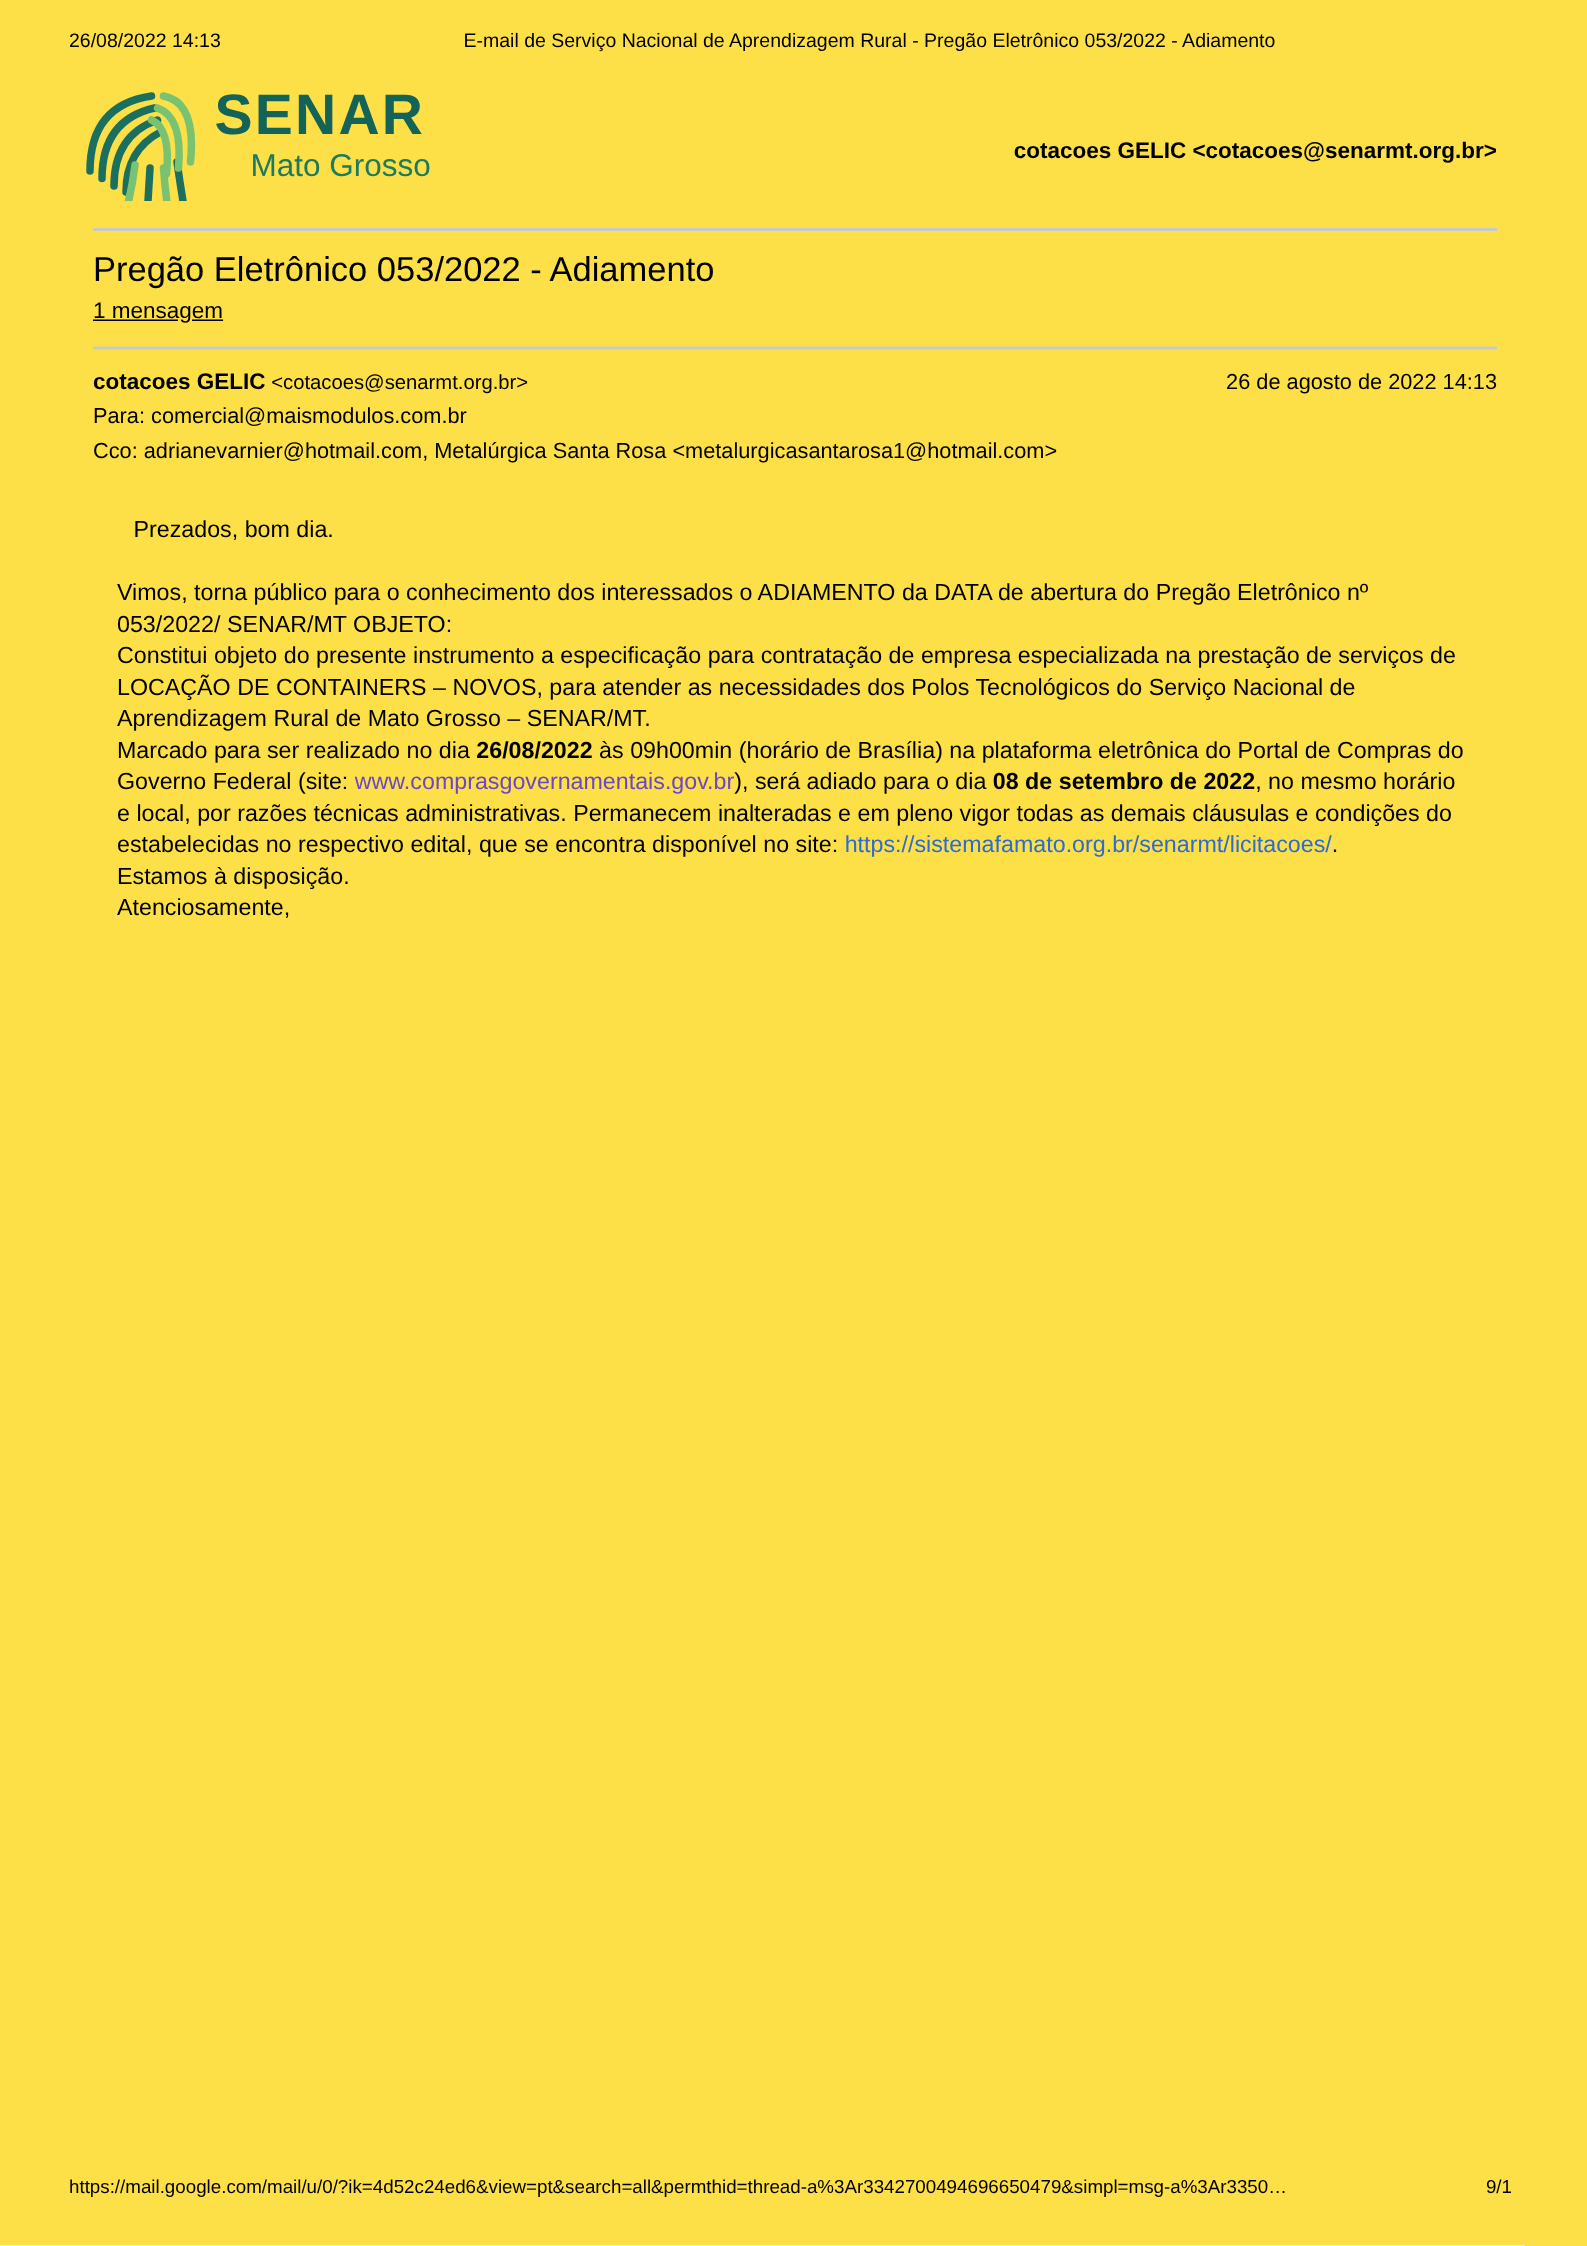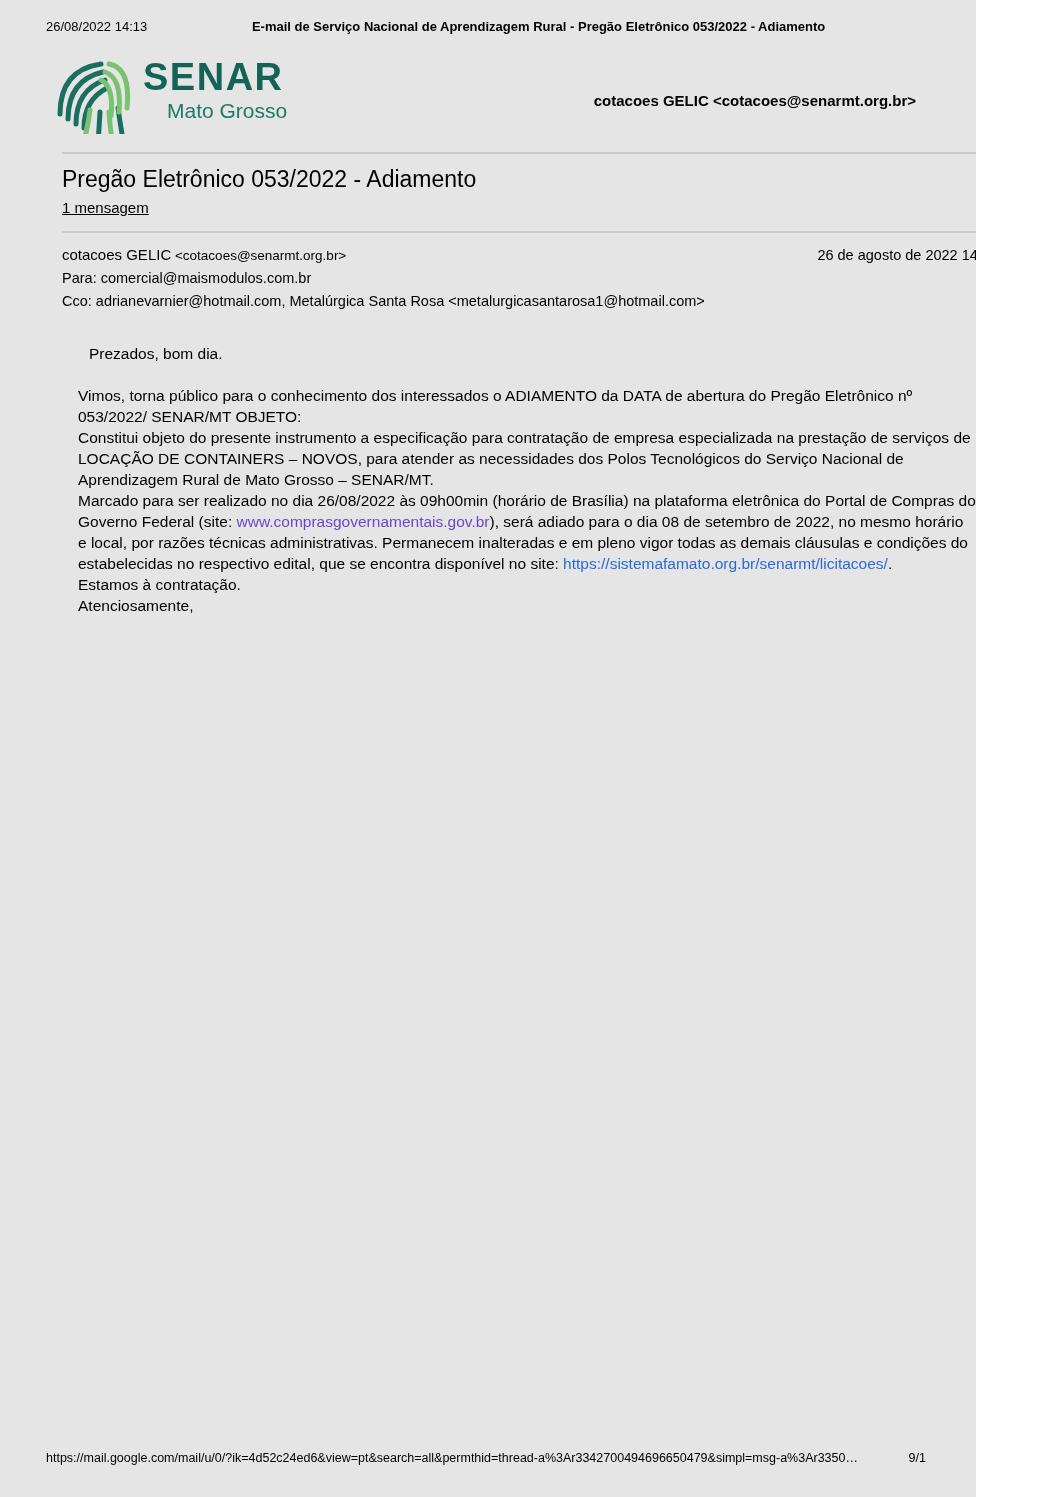--- a/index.html
+++ b/index.html
@@ -1,43 +1,43 @@
 <!DOCTYPE html>
 <html><head>
 <meta charset="utf-8">
 <style>
   html,body{margin:0;padding:0;background:#ffffff;}
   .page{
-    position:relative;width:976px;height:1497px;background:#e5e5e5;
+    position:relative;width:1058px;height:1497px;background:#fde047;
     font-family:"Liberation Sans",sans-serif;color:#000;overflow:hidden;
   }
   
   .print-header{position:absolute;top:19px;left:46px;right:46px;display:flex;font-size:13px;}
   .print-datetime{white-space:nowrap;}
-  .print-title{flex:1;text-align:center;font-weight:bold;}
+  .print-title{flex:1;text-align:center;}
   
   .brand-row{position:absolute;top:58px;left:55px;right:60px;display:flex;justify-content:space-between;align-items:flex-start;}
   .brand{display:flex;align-items:flex-start;gap:12px;}
   .brand-text{display:flex;flex-direction:column;}
   .brand-name{font-size:38px;font-weight:bold;color:#136358;letter-spacing:1.5px;line-height:1;}
   .brand-region{font-size:21px;color:#1d7a62;margin-top:3px;margin-left:24px;}
   .account{margin-top:34px;font-weight:bold;font-size:15px;}
   
   .main{position:absolute;top:152px;left:62px;width:936px;}
   hr.rule{border:none;border-top:2px solid #c9c9c9;margin:0;}
   h1.subject{font-size:23px;font-weight:normal;margin:12px 0 5px 0;line-height:1.2;}
   .msg-count{font-size:15px;margin:0 0 15px 0;text-decoration:underline;}
   .from-row{display:flex;justify-content:space-between;align-items:baseline;margin-top:13px;font-size:15px;}
   .from-email{font-size:13.5px;font-weight:normal;}
   .msg-date{font-size:14.5px;font-weight:normal;}
   .hdr-line{font-size:14.5px;margin-top:7px;}
   
   .msg-body{margin:34px 0 0 16px;width:898px;font-size:15.5px;line-height:21px;}
   .greeting{padding-left:11px;margin-bottom:21px;}
-  .b{font-weight:normal;}
+  .b{font-weight:bold;}
   .link{color:#2b6bd3;text-decoration:none;cursor:pointer;}
   .link.visited{color:#6b46c8;text-align:center;}
   
   .print-footer{position:absolute;top:1451px;left:46px;right:50px;display:flex;justify-content:space-between;font-size:12.5px;}
   .footer-url{white-space:nowrap;overflow:hidden;max-width:940px;}
   svg.logo{display:block;}
 </style>
 </head>
 <body>
 
@@ -90,21 +90,21 @@
       </div>
       <div class="hdr-line">Para: comercial@maismodulos.com.br</div>
       <div class="hdr-line">Cco: adrianevarnier@hotmail.com, Metalúrgica Santa Rosa &lt;metalurgicasantarosa1@hotmail.com&gt;</div>
     </div>
 
     <div class="msg-body">
       <div class="greeting">Prezados, bom dia.</div>
       <div class="para">Vimos, torna público para o conhecimento dos interessados o ADIAMENTO da DATA de abertura do Pregão Eletrônico nº 053/2022/ SENAR/MT OBJETO:</div>
       <div class="para">Constitui objeto do presente instrumento a especificação para contratação de empresa especializada na prestação de serviços de LOCAÇÃO DE CONTAINERS – NOVOS, para atender as necessidades dos Polos Tecnológicos do Serviço Nacional de Aprendizagem Rural de Mato Grosso – SENAR/MT.</div>
       <div class="para"><span>Marcado para ser realizado no dia </span><span class="b">26/08/2022</span><span> às 09h00min (horário de Brasília) na plataforma eletrônica do Portal de Compras do Governo Federal (site: </span><a class="link visited">www.comprasgovernamentais.gov.br</a><span>), será adiado para o dia </span><span class="b">08 de setembro de 2022</span><span>, no mesmo horário e local, por razões técnicas administrativas. Permanecem inalteradas e em pleno vigor todas as demais cláusulas e condições do estabelecidas no respectivo edital, que se encontra disponível no site: </span><a class="link">https://sistemafamato.org.br/senarmt/licitacoes/</a><span>.</span></div>
-      <div>Estamos à contratação.</div>
+      <div>Estamos à disposição.</div>
       <div>Atenciosamente,</div>
     </div>
   </div>
 
   <div class="print-footer">
     <span class="footer-url">https://mail.google.com/mail/u/0/?ik=4d52c24ed6&amp;view=pt&amp;search=all&amp;permthid=thread-a%3Ar3342700494696650479&amp;simpl=msg-a%3Ar3350…</span>
     <span>9/1</span>
   </div>
 
 </div>

